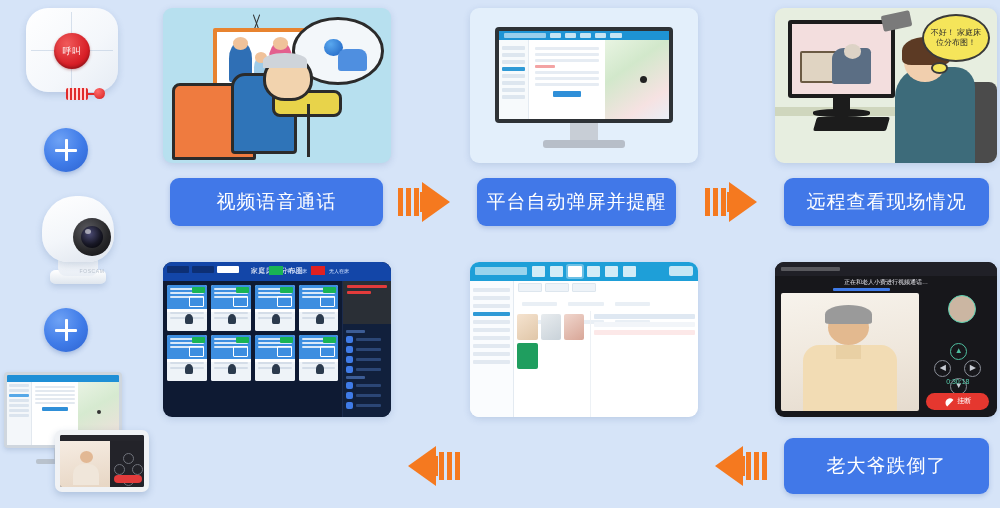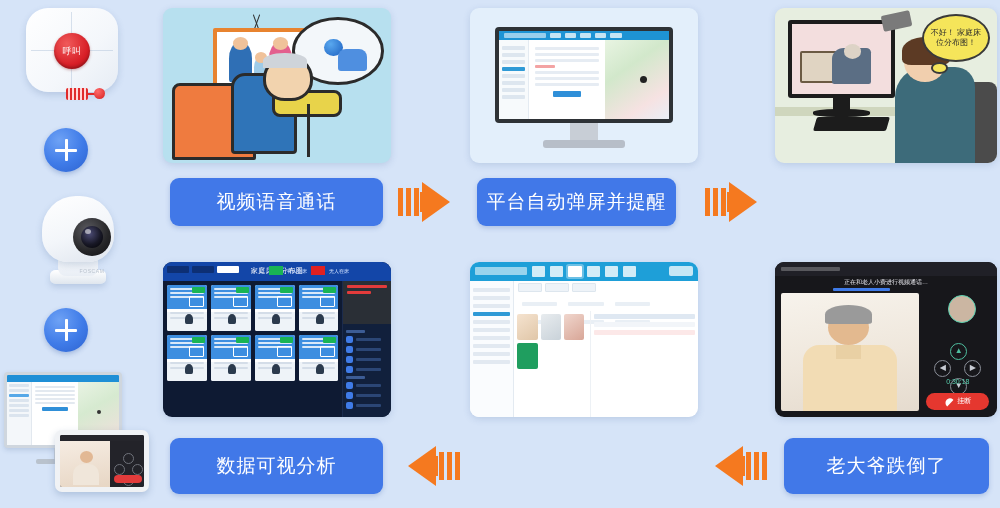--- a/index.html
+++ b/index.html
@@ -708,22 +708,22 @@
   <div class="arrow right" style="left:705px;top:182px;">
     <span class="arr-bars">
         <b></b>
         <b></b>
         <b></b>
       </span>
     <span class="arr-stem"></span>
     <span class="arr-head"></span>
   </div>
 
-
-  <div class="label" style="left:170px;top:438px;width:213px;height:56px;">数据可视分析</div>
+  <div class="label" style="left:784px;top:178px;width:205px;height:48px;">远程查看现场情况</div>
+
 
   <div class="arrow left" style="left:398px;top:446px;">
     <span class="arr-bars">
         <b></b>
         <b></b>
         <b></b>
       </span>
     <span class="arr-stem"></span>
     <span class="arr-head"></span>
   </div>

